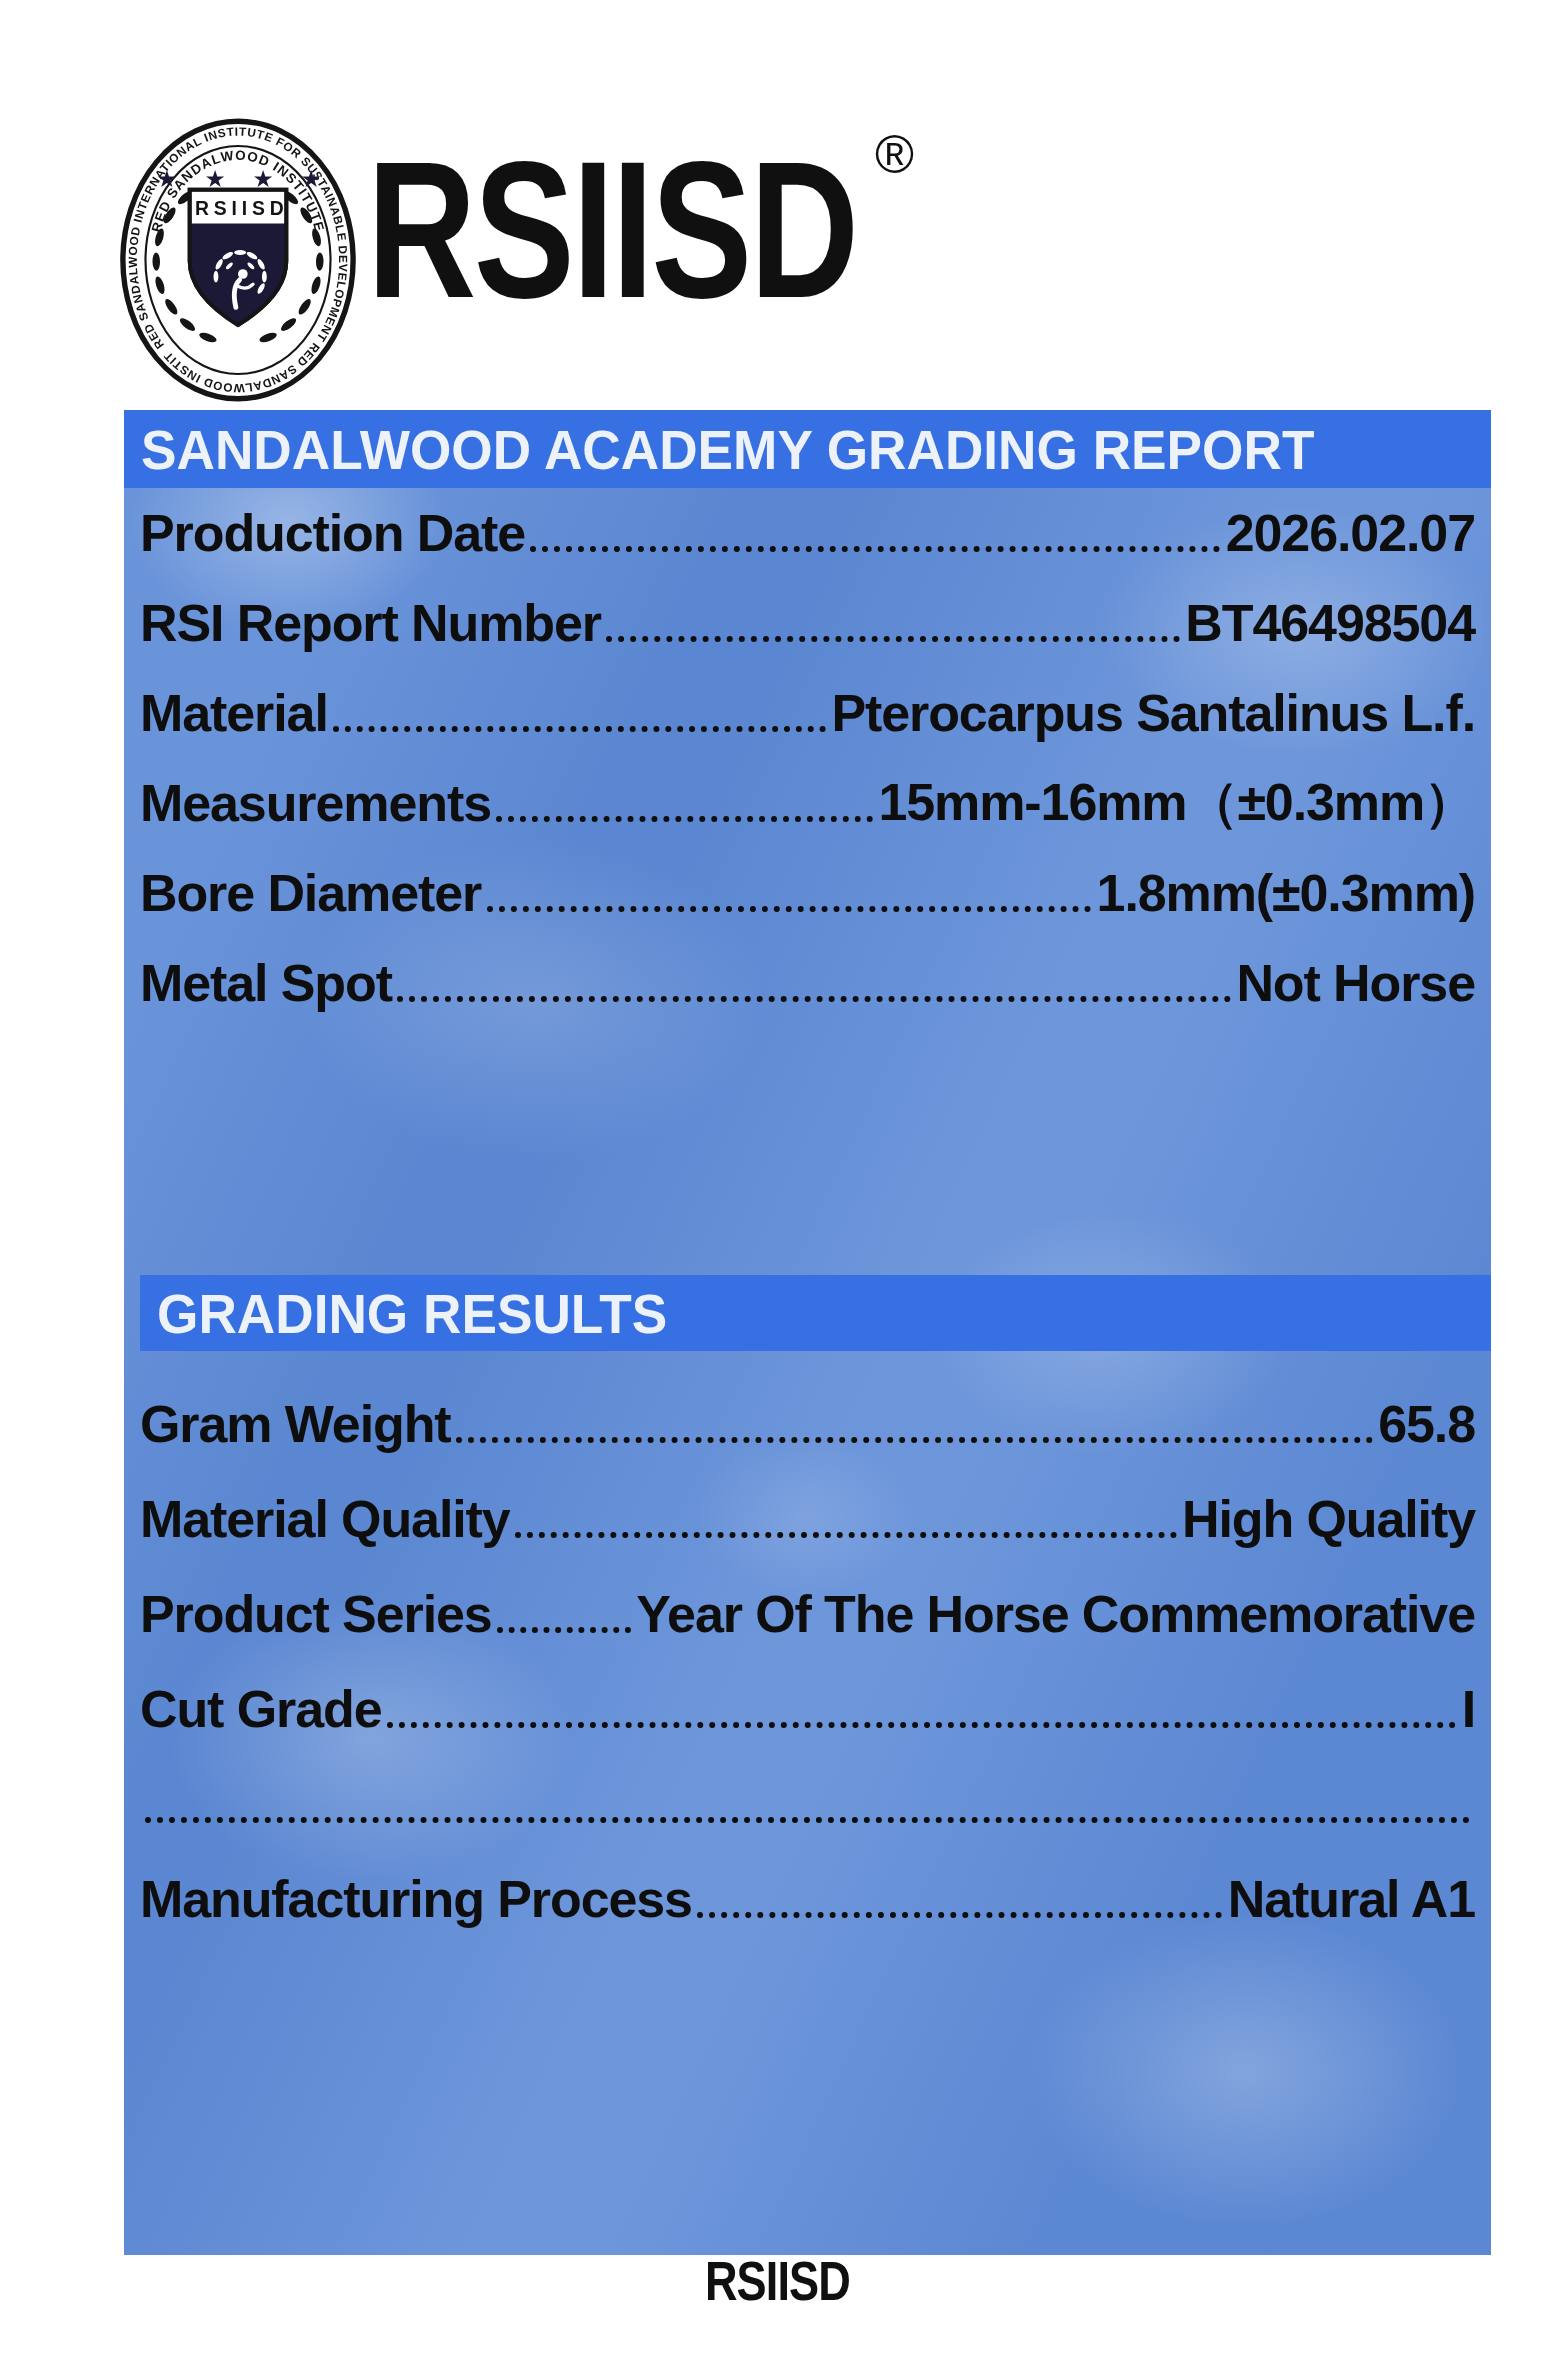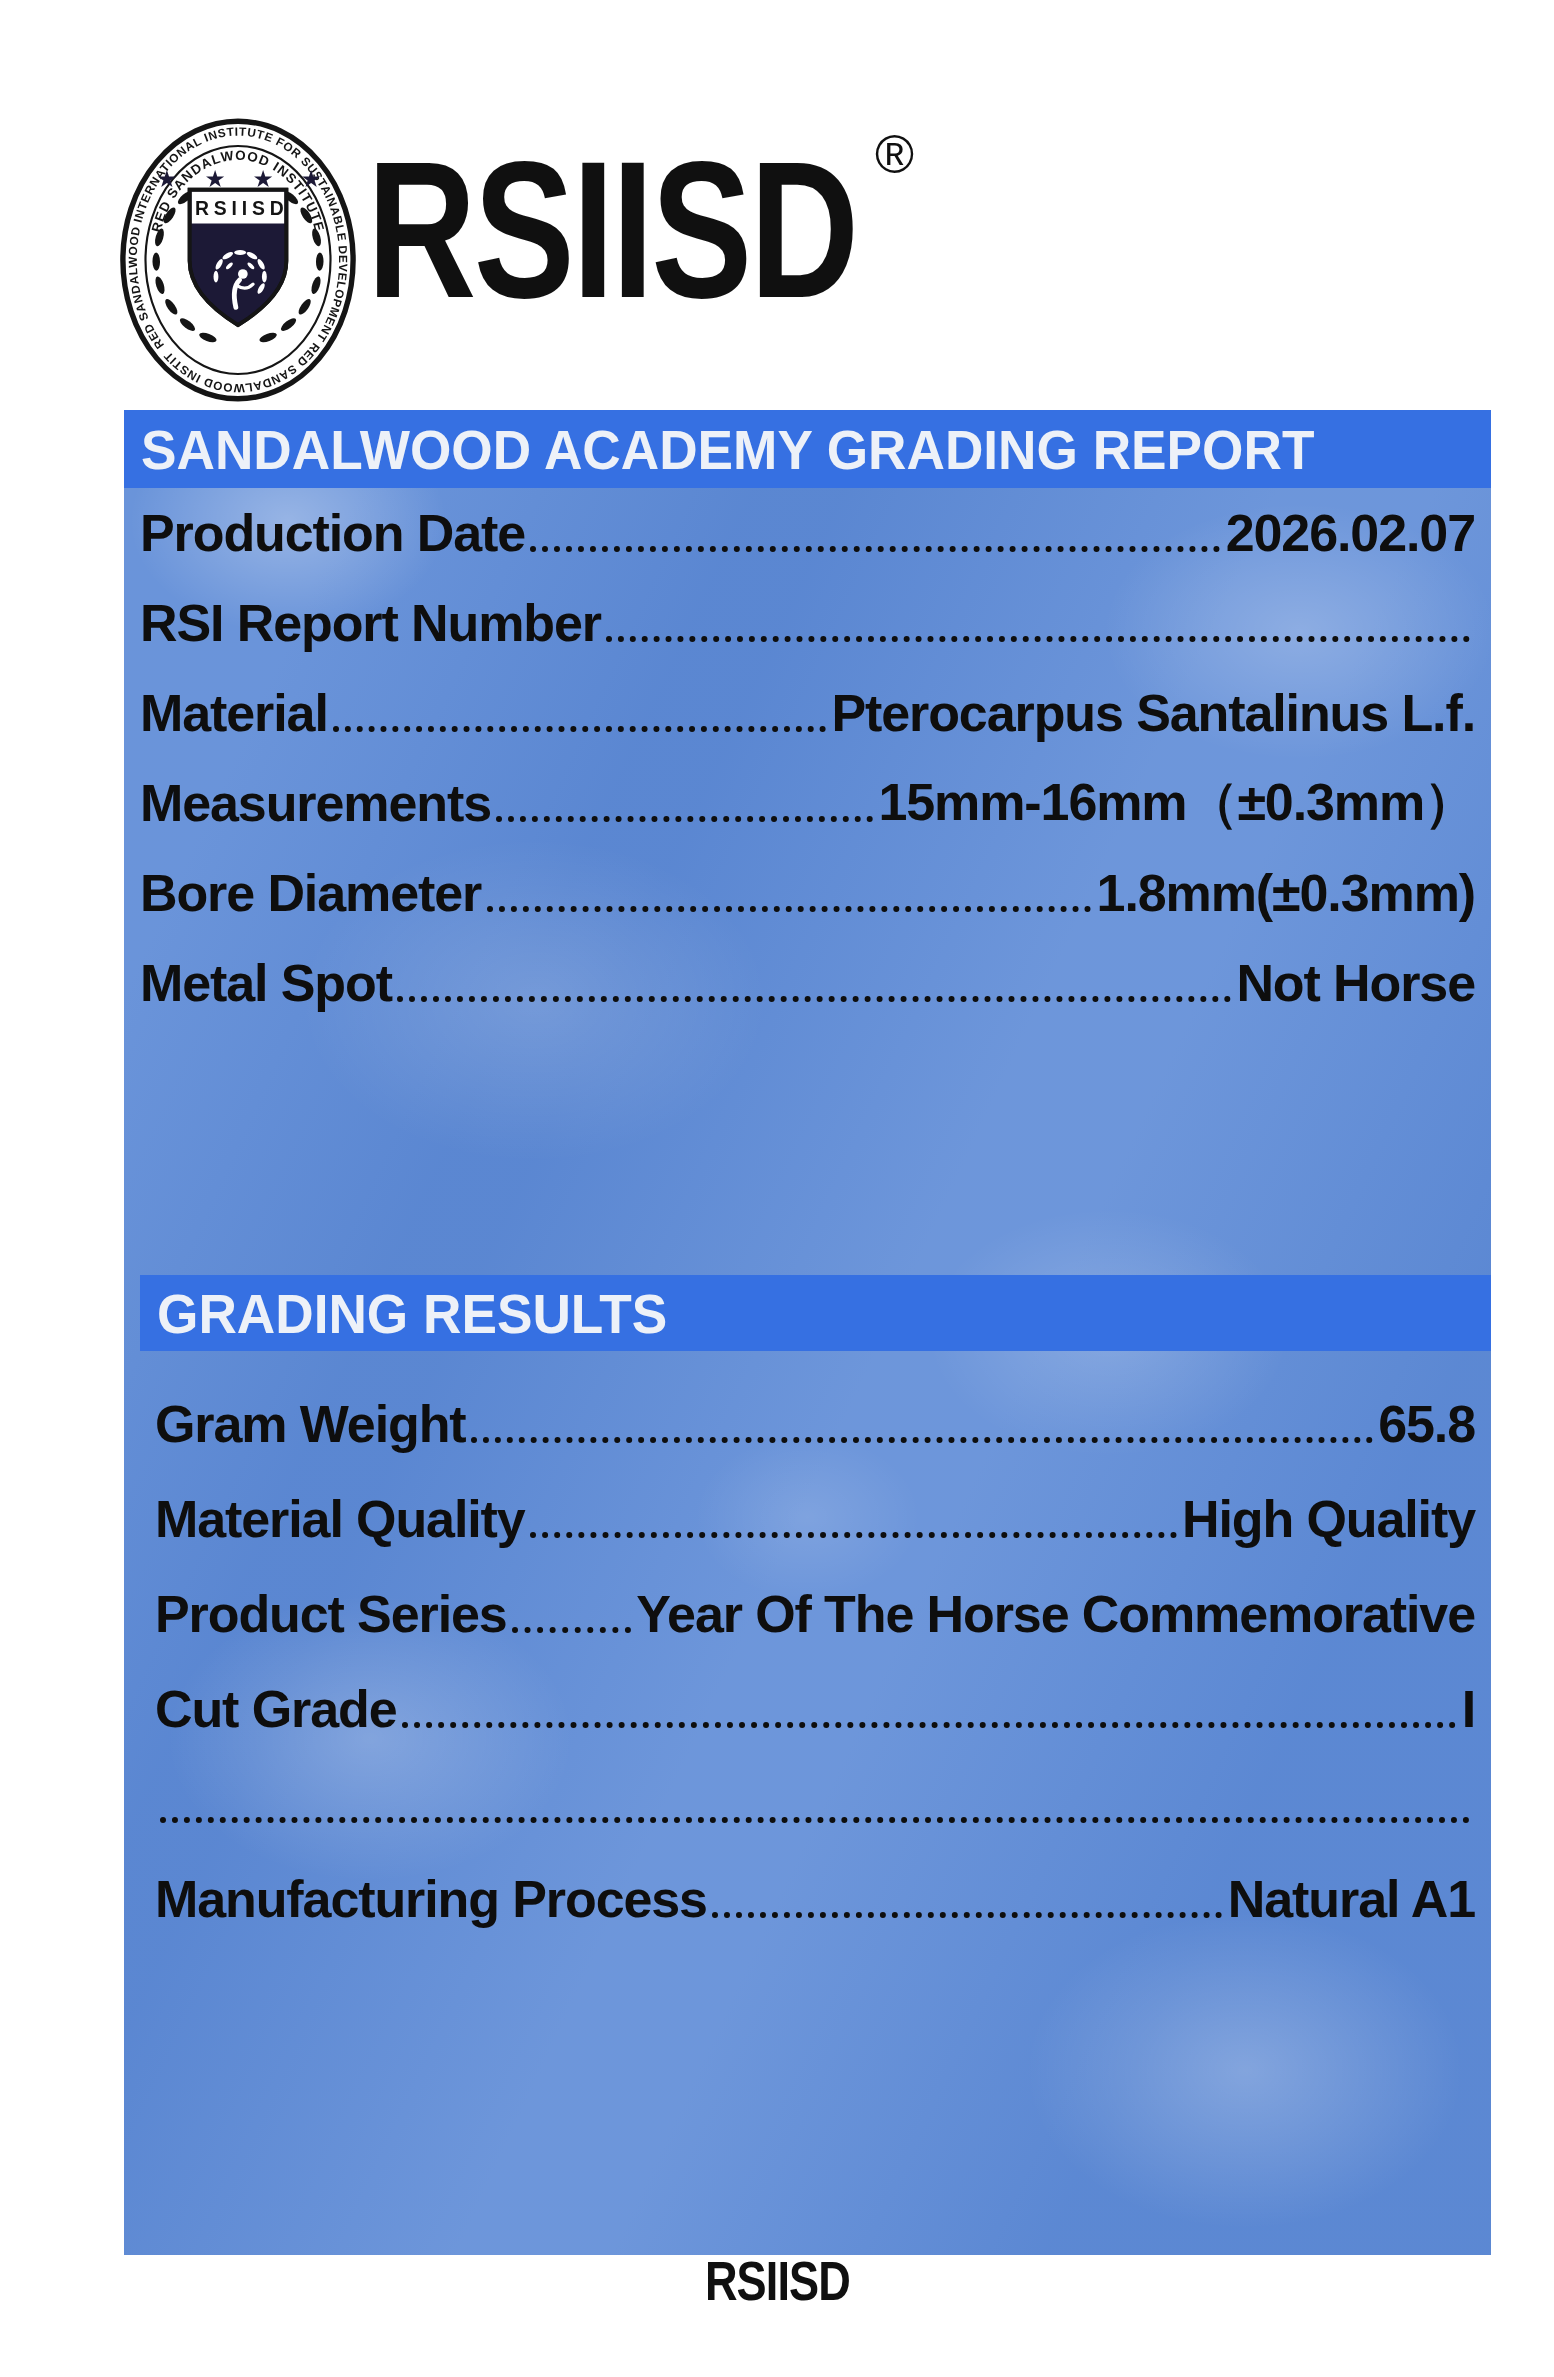--- a/index.html
+++ b/index.html
@@ -55,21 +55,21 @@
   .bar-results{top:865px;height:76px;margin-left:16px;}
   .bar-title{
     font-size:56px;font-weight:700;color:#edf1f8;white-space:nowrap;
     transform:scaleX(0.95);transform-origin:left center;letter-spacing:0;
   }
 
   .rows{position:absolute;left:0;right:0;padding:0 16px;}
   .rows-report{top:78px;}
   .rows-results{top:941px;padding-top:25px;}
   .field-row{display:flex;align-items:center;height:90px;text-align:center;}
-  .rows-results .field-row{height:95px;margin-left:15px;}
+  .rows-results .field-row{height:95px;}
   .field-label,.field-value{
     white-space:nowrap;font-size:52px;font-weight:700;
     letter-spacing:-1.1px;color:var(--ink,#0e0e0e);
   }
   .dot-leader{
     flex:1 1 auto;min-width:16px;height:0;margin:0 5.4px;
     border-bottom:6.5px dotted var(--ink,#0e0e0e);
     transform:translateY(16px);
   }
 
@@ -157,20 +157,21 @@
 
       <div class="field-row">
         <span class="field-label">Production Date</span>
         <span class="dot-leader"></span>
         <span class="field-value">2026.02.07</span>
       </div>
 
       <div class="field-row">
         <span class="field-label">RSI Report Number</span>
         <span class="dot-leader"></span>
+        <span class="field-value">BT46498504</span>
       </div>
 
       <div class="field-row">
         <span class="field-label">Material</span>
         <span class="dot-leader"></span>
         <span class="field-value">Pterocarpus Santalinus L.f.</span>
       </div>
 
       <div class="field-row">
         <span class="field-label">Measurements</span>

